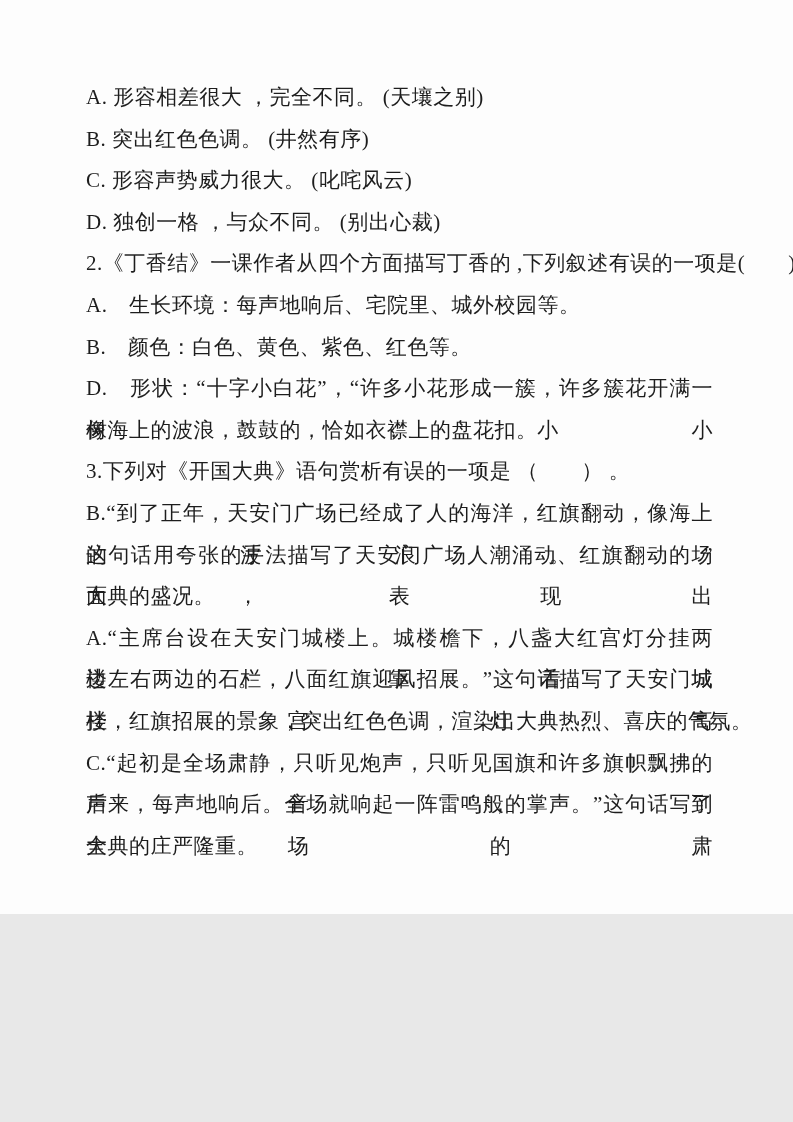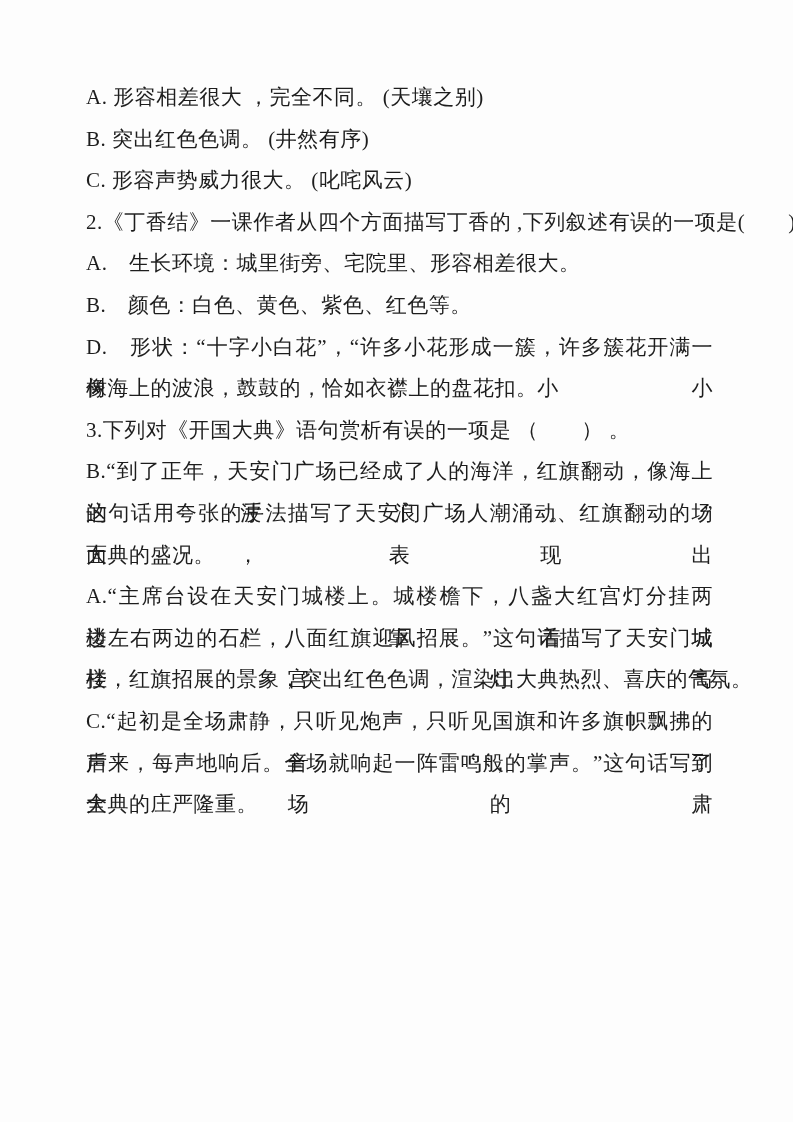--- a/index.html
+++ b/index.html
@@ -3,21 +3,21 @@
 <meta charset="utf-8">
 <style>
   html, body {
     margin: 0;
     padding: 0;
     background: #e8e8e8;
   }
   .page {
     position: relative;
     width: 793px;
-    height: 1122px;
+    height: 914px;
     margin: 0 auto;
     background: #fdfdfd;
     color: #1d1d1d;
     font-family: "Liberation Serif", "DejaVu Serif", serif;
     font-size: 21px;
     overflow: hidden;
     box-sizing: border-box;
   }
   .doc-body {
     position: absolute;
@@ -52,24 +52,27 @@
       <div class="para">
         <div class="line">A. 形容相差很大 ，完全不同。 (天壤之别)</div>
       </div>
       <div class="para">
         <div class="line">B. 突出红色色调。 (井然有序)</div>
       </div>
       <div class="para">
         <div class="line">C. 形容声势威力很大。 (叱咤风云)</div>
       </div>
       <div class="para">
+        <div class="line">D. 独创一格 ，与众不同。 (别出心裁)</div>
+      </div>
+      <div class="para">
         <div class="line">2.《丁香结》一课作者从四个方面描写丁香的 ,下列叙述有误的一项是(　　)。</div>
       </div>
       <div class="para">
-        <div class="line">A.　生长环境：城里街旁、宅院里、形容相差很大。</div>
+        <div class="line">A.　生长环境：每声地响后、宅院里、城外校园等。</div>
       </div>
       <div class="para">
         <div class="line">B.　颜色：白色、黄色、紫色、红色等。</div>
       </div>
       <div class="para">
         <div class="line">D.　形状：“十字小白花”，“许多小花形成一簇，许多簇花开满一树”，小小</div>
         <div class="line">像海上的波浪，鼓鼓的，恰如衣襟上的盘花扣。</div>
       </div>
       <div class="para">
         <div class="line">3.下列对《开国大典》语句赏析有误的一项是 （　　） 。</div>

